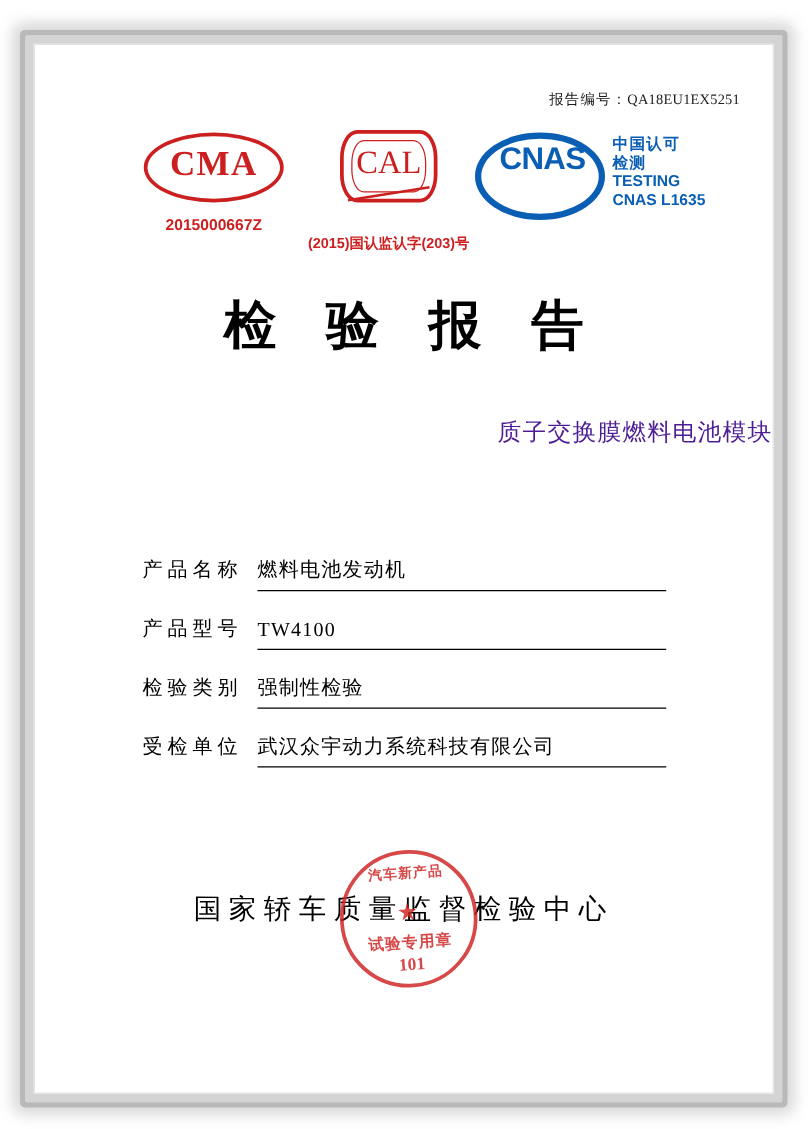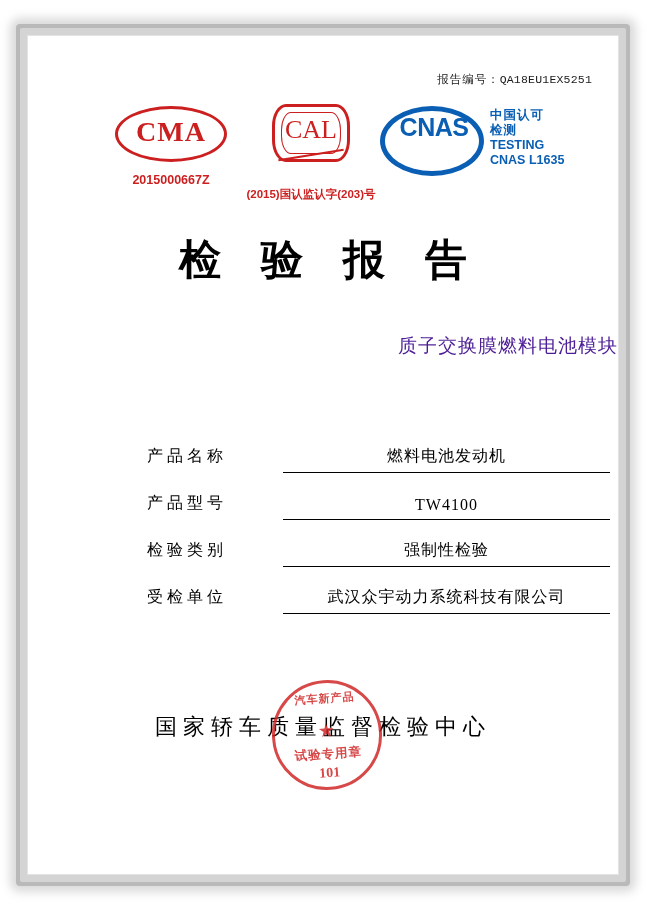--- a/index.html
+++ b/index.html
@@ -50,21 +50,21 @@
 
   
   .report-no {
     position: absolute;
     right: 26px;
     top: 36px;
     font-size: 11.5px;
     color: #1b1b1b;
     letter-spacing: 0.2px;
     white-space: nowrap;
-    font-family: Liberation Mono, monospace;
+    font-family: Liberation Serif, serif;
   }
   .report-no .label { letter-spacing: 1px; }
 
   
   .logos {
     position: absolute;
     left: 0;
     top: 62px;
     width: 100%;
     height: 120px;
@@ -243,37 +243,36 @@
     position: absolute;
     left: 0;
     top: 390px;
     width: 100%;
   }
   .field-row {
     position: relative;
     height: 47px;
     display: flex;
     align-items: flex-end;
-    padding-left: 119px;
-    gap: 44px;
+    padding-left: 86px;
   }
   .field-label {
     font-family: "Liberation Serif", serif;
     font-size: 16px;
     letter-spacing: 4px;
     color: #000;
     width: 92px;
     padding-bottom: 6px;
     white-space: nowrap;
   }
   .field-value {
     flex: 1;
     max-width: 327px;
     border-bottom: 1px solid #000;
-    text-align: center;
+    text-align: left;
     font-family: "Liberation Serif", serif;
     font-size: 16px;
     color: #000;
     padding-bottom: 5px;
     letter-spacing: 1px;
   }
 
   
   .footer {
     position: absolute;

